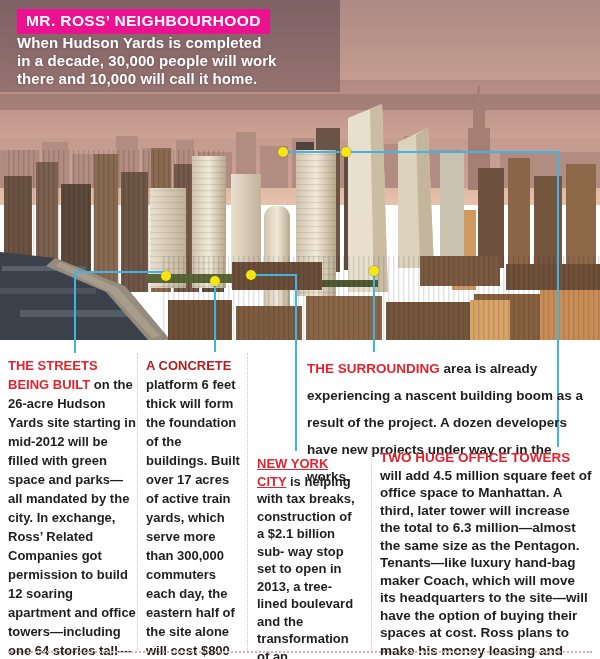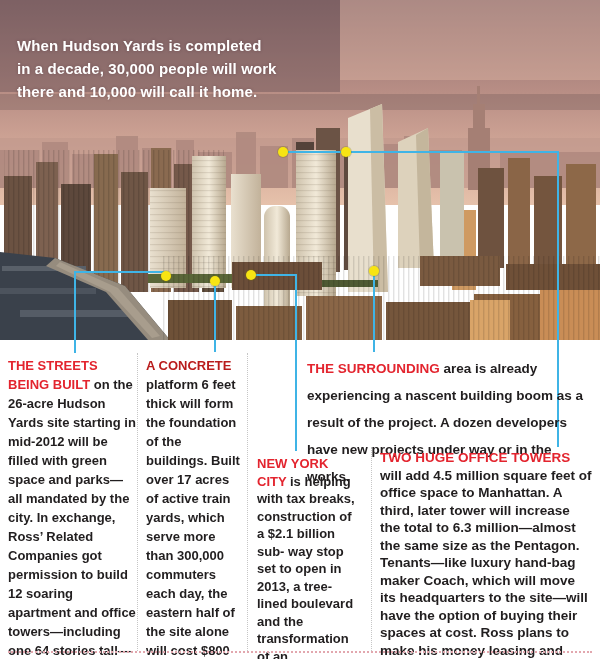--- a/index.html
+++ b/index.html
@@ -4,21 +4,21 @@
 <style>
   html,body{margin:0;padding:0;background:#fff;}
   .page{position:relative;width:600px;height:659px;background:#fff;overflow:hidden;
         font-family:"Liberation Sans",sans-serif;-webkit-font-smoothing:antialiased;}
   .photo{position:absolute;left:0;top:0;width:600px;height:340px;overflow:hidden;}
   .photo svg{display:block;}
   .banner{position:absolute;left:17px;top:9px;display:inline-block;
           padding:3px 9px 4px 9px;background:#EC1190;color:#fff;
           font-size:15.5px;font-weight:700;letter-spacing:.4px;white-space:nowrap;}
   .subtitle{position:absolute;left:17px;top:34px;width:262px;color:#fff;
-            font-size:15px;font-weight:700;line-height:23px;letter-spacing:.1px;
+            font-size:15px;font-weight:700;line-height:18px;letter-spacing:.1px;
             text-shadow:0 0 3px rgba(60,30,40,.35);}
   #callouts{position:absolute;left:0;top:0;width:600px;height:659px;pointer-events:none;}
   .cl{position:absolute;}
   .cd{position:absolute;width:10px;height:10px;border-radius:50%;
       box-shadow:0 0 0 1px rgba(120,110,0,.25);}
   .col{position:absolute;font-size:13px;font-weight:700;color:#211e1f;
        line-height:19px;text-align:left;}
   .col .lead{font-weight:700;}
   .c1{left:8px;top:356px;width:128px;}
   .c2{left:146px;top:356px;width:95px;}
@@ -143,20 +143,23 @@
       <rect x="168" y="300" width="64" height="40" fill="#6e5138"></rect>
       <rect x="236" y="306" width="66" height="34" fill="#7d5c3f"></rect>
       <rect x="306" y="296" width="76" height="44" fill="#8a6647"></rect>
       <rect x="386" y="302" width="84" height="38" fill="#75563c"></rect>
       <rect x="474" y="294" width="126" height="46" fill="#86603f"></rect>
       <rect x="540" y="290" width="60" height="50" fill="#c98d56"></rect>
       <rect x="470" y="300" width="40" height="40" fill="#d9a468"></rect>
       <rect x="160" y="256" width="440" height="84" fill="url(#winV)" opacity="0.45"></rect>
     </svg>
 
+    <div class="banner" style="background: rgb(236, 17, 144);">
+      <span>MR. ROSS’ NEIGHBOURHOOD</span>
+    </div>
     <div class="subtitle">When Hudson Yards is completed in a decade, 30,000 people will work there and 10,000 will call it home.</div>
   </div>
 
   <div id="callouts">
       <div class="cl" style="left: 74px; top: 271px; width: 94px; height: 2px; background: rgb(63, 180, 230);"></div>
       <div class="cl" style="left: 74px; top: 271px; width: 2px; height: 82px; background: rgb(63, 180, 230);"></div>
       <div class="cl" style="left: 214px; top: 281px; width: 2px; height: 71px; background: rgb(63, 180, 230);"></div>
       <div class="cl" style="left: 251px; top: 274px; width: 46px; height: 2px; background: rgb(63, 180, 230);"></div>
       <div class="cl" style="left: 295px; top: 274px; width: 2px; height: 177px; background: rgb(63, 180, 230);"></div>
       <div class="cl" style="left: 283px; top: 151px; width: 276px; height: 2px; background: rgb(63, 180, 230);"></div>
@@ -176,21 +179,21 @@
 
   <div class="col c2">
     <span class="lead" style="color: #b91c1c;">A CONCRETE</span><span> platform 6 feet thick will form the foundation of the buildings. Built over 17 acres of active train yards, which serve more than 300,000 commuters each day, the eastern half of the site alone will cost $800 million.</span>
   </div>
 
   <div class="col c3">
     <span class="lead" style="color: rgb(227, 36, 46);">THE SURROUNDING</span><span> area is already experiencing a nascent building boom as a result of the project. A dozen developers have new projects under way or in the works.</span>
   </div>
 
   <div class="col c4">
-    <span class="lead" style="color: rgb(227, 36, 46);">NEW YORK CITY</span><span> is helping with tax breaks, construction of a $2.1 billion sub- way stop set to open in 2013, a tree-lined boulevard and the transformation of an abandoned elevated railroad into a park.</span>
+    <span class="lead" style="color: rgb(227, 36, 46); text-decoration: underline;">NEW YORK CITY</span><span> is helping with tax breaks, construction of a $2.1 billion sub- way stop set to open in 2013, a tree-lined boulevard and the transformation of an abandoned elevated railroad into a park.</span>
   </div>
 
   <div class="col c5">
     <span class="lead" style="color: rgb(227, 36, 46);">TWO HUGE OFFICE TOWERS</span><span> will add 4.5 million square feet of office space to Manhattan. A third, later tower will increase the total to 6.3 million—almost the same size as the Pentagon. Tenants—like luxury hand-bag maker Coach, which will move its headquarters to the site—will have the option of buying their spaces at cost. Ross plans to make his money leasing and selling 6 million square feet of retail and residential space.</span>
   </div>
 
   <div class="divider d1"></div>
   <div class="divider d2"></div>
   <div class="divider d3"></div>
   <div class="bottomline"></div>

